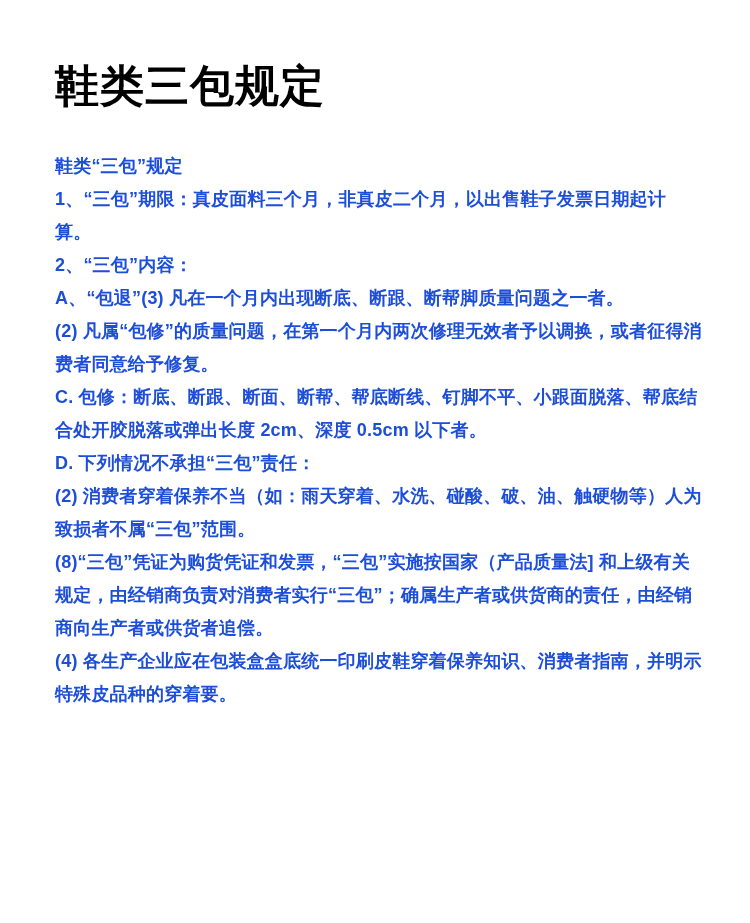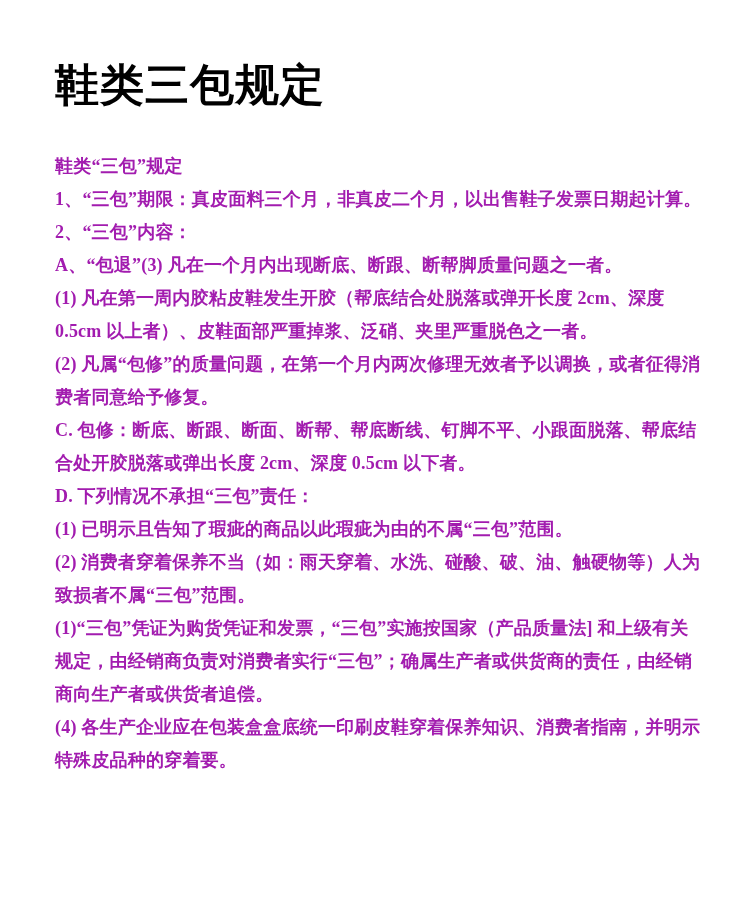--- a/index.html
+++ b/index.html
@@ -1,15 +1,15 @@
 <!DOCTYPE html>
 <html><head>
 <meta charset="utf-8">
 <style>
-  * { margin: 0; padding: 0; box-sizing: border-box; font-family: Liberation Serif, serif; }
+  * { margin: 0; padding: 0; box-sizing: border-box; }
   html, body {
     background: #ffffff;
     font-family: "Liberation Sans", sans-serif;
   }
   .page {
     position: relative;
     width: 750px;
     height: 923px;
     margin: 0 auto;
     background: #ffffff;
@@ -25,37 +25,35 @@
     color: #000000;
   }
   .doc-body {
     padding: 36px 48px 0 55px;
   }
   .doc-body p {
     font-size: 18px;
     line-height: 33px;
     font-weight: 700;
     letter-spacing: 0.2px;
-    color: #a21caf;
+    color: #1d4ed8;
     text-align: left;
     word-break: break-word;
   }
 </style>
 </head>
 <body>
 
 <div class="page">
   <h1 class="doc-title">鞋类三包规定</h1>
   <div class="doc-body">
     <p>鞋类“三包”规定</p>
     <p>1、“三包”期限：真皮面料三个月，非真皮二个月，以出售鞋子发票日期起计算。</p>
     <p>2、“三包”内容：</p>
     <p>A、“包退”(3) 凡在一个月内出现断底、断跟、断帮脚质量问题之一者。</p>
-    <p>(1) 凡在第一周内胶粘皮鞋发生开胶（帮底结合处脱落或弹开长度 2cm、深度 0.5cm 以上者）、皮鞋面部严重掉浆、泛硝、夹里严重脱色之一者。</p>
     <p>(2) 凡属“包修”的质量问题，在第一个月内两次修理无效者予以调换，或者征得消费者同意给予修复。</p>
     <p>C. 包修：断底、断跟、断面、断帮、帮底断线、钉脚不平、小跟面脱落、帮底结合处开胶脱落或弹出长度 2cm、深度 0.5cm 以下者。</p>
     <p>D. 下列情况不承担“三包”责任：</p>
-    <p>(1) 已明示且告知了瑕疵的商品以此瑕疵为由的不属“三包”范围。</p>
     <p>(2) 消费者穿着保养不当（如：雨天穿着、水洗、碰酸、破、油、触硬物等）人为致损者不属“三包”范围。</p>
-    <p>(1)“三包”凭证为购货凭证和发票，“三包”实施按国家（产品质量法] 和上级有关规定，由经销商负责对消费者实行“三包”；确属生产者或供货商的责任，由经销商向生产者或供货者追偿。</p>
+    <p>(8)“三包”凭证为购货凭证和发票，“三包”实施按国家（产品质量法] 和上级有关规定，由经销商负责对消费者实行“三包”；确属生产者或供货商的责任，由经销商向生产者或供货者追偿。</p>
     <p>(4) 各生产企业应在包装盒盒底统一印刷皮鞋穿着保养知识、消费者指南，并明示特殊皮品种的穿着要。</p>
   </div>
 </div>
 
 </body></html>

